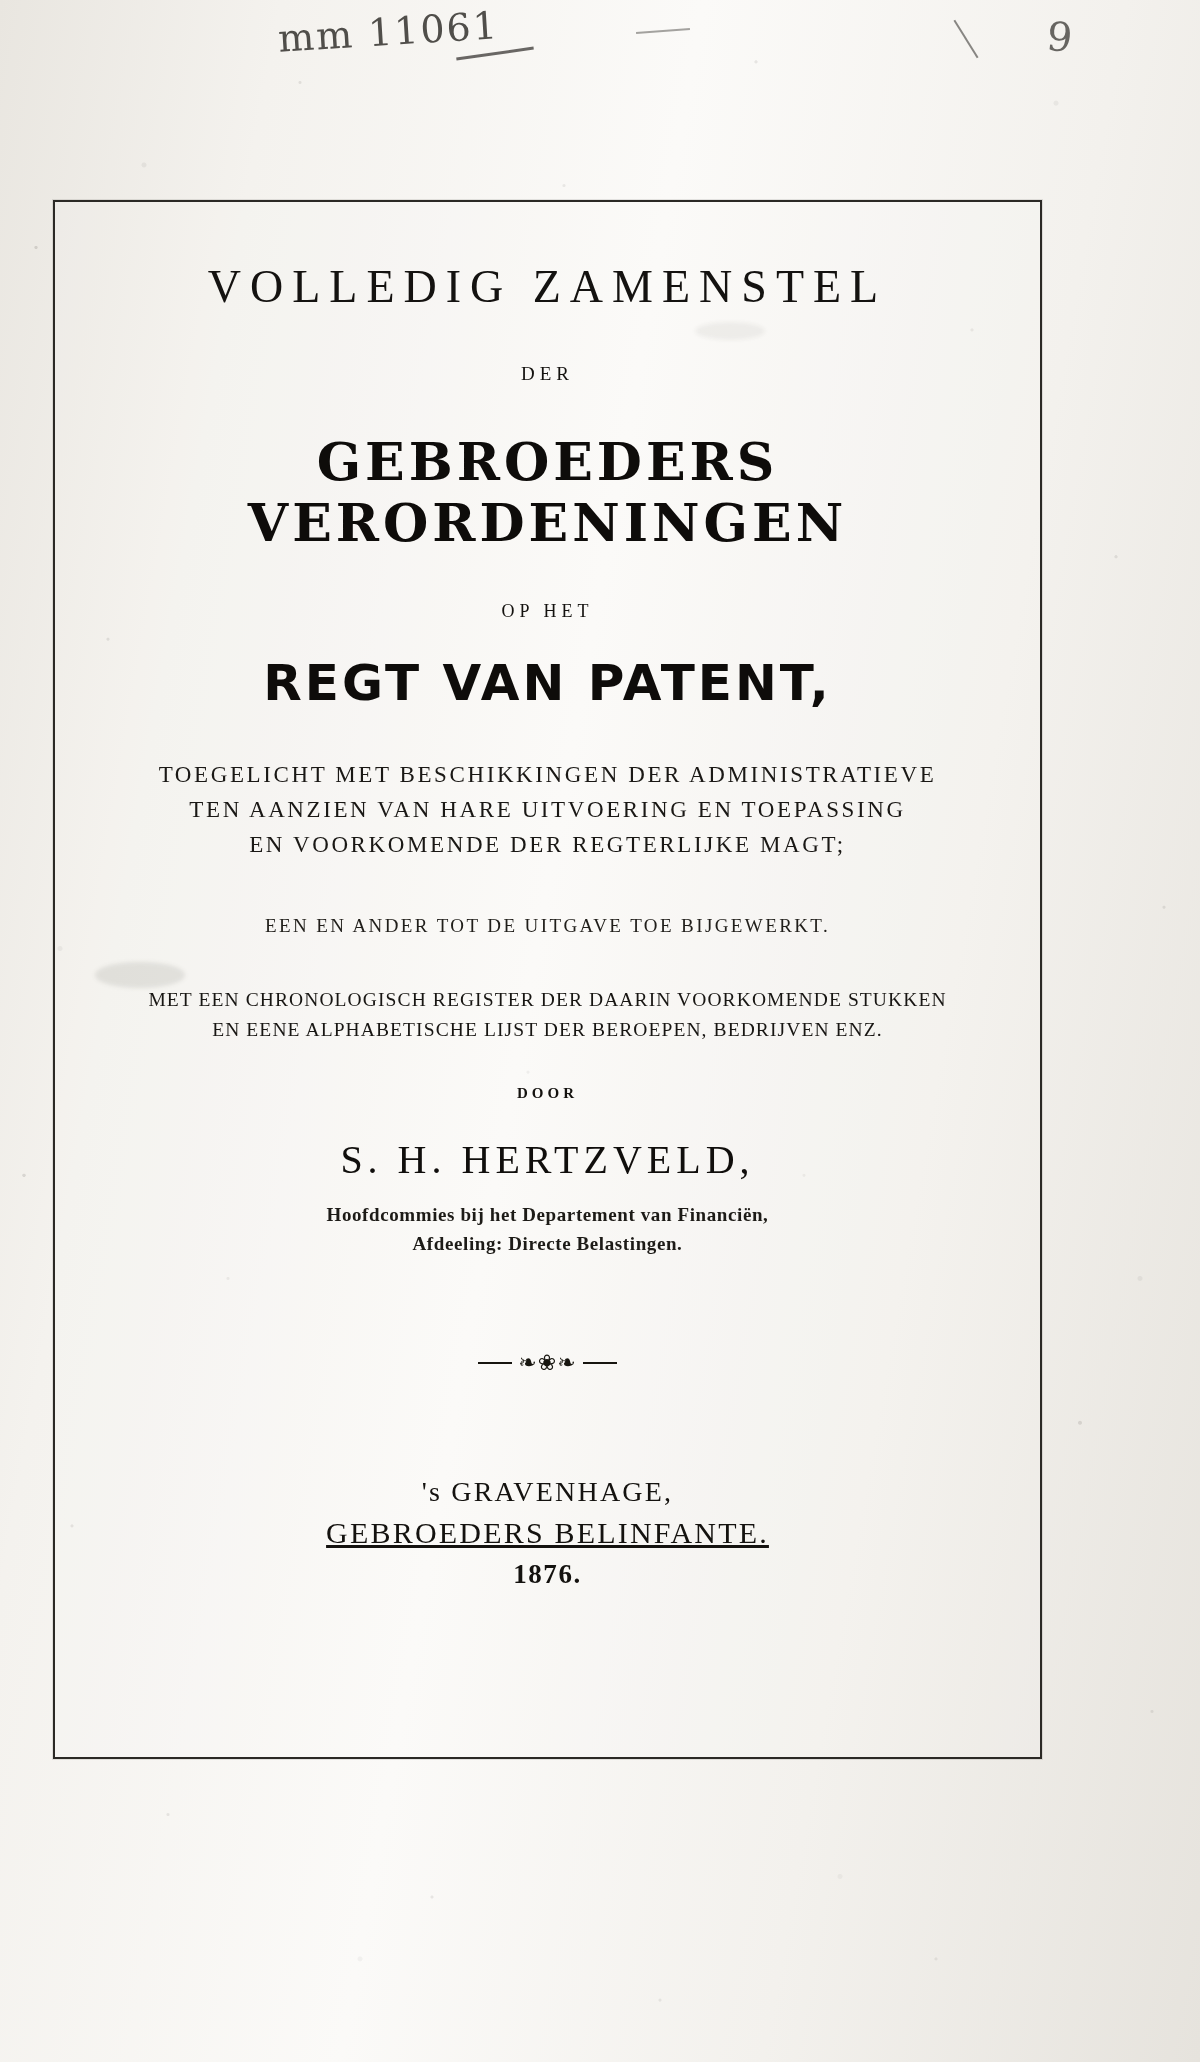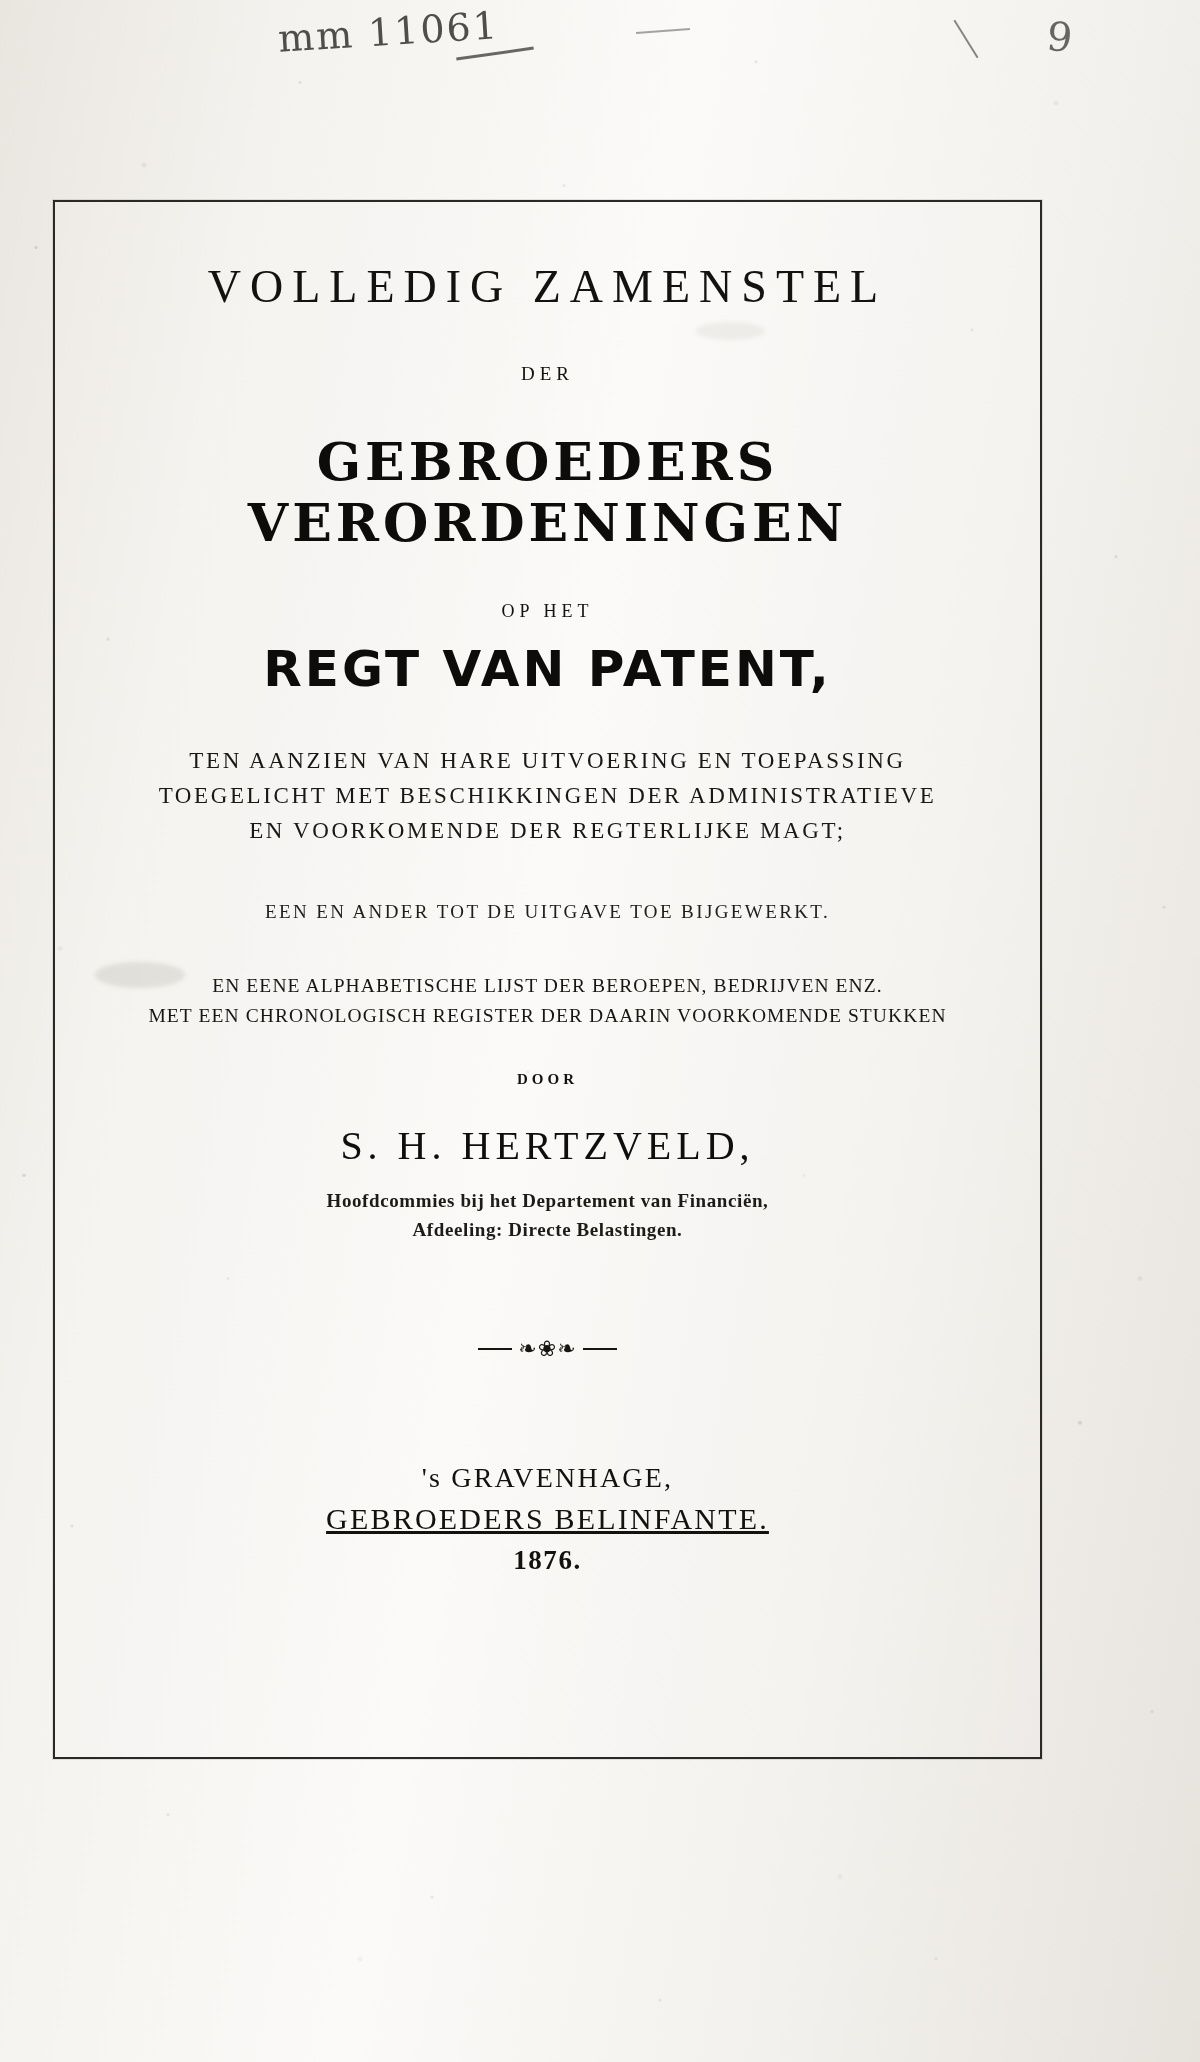--- a/index.html
+++ b/index.html
@@ -155,21 +155,21 @@
     font-weight: 700;
     font-family: "DejaVu Serif", serif;
     color: #0e0c0a;
   }
   #ophet-label {
     margin-top: 48px;
     font-size: 18px;
     letter-spacing: 5px;
   }
   #topic-title {
-    margin-top: 18px;
+    margin-top: 32px;
     font-size: 50px;
     letter-spacing: 3px;
     font-weight: 700;
     font-family: "DejaVu Sans", sans-serif;
     color: #0e0c0a;
   }
 
   #descriptor-block {
     margin-top: 46px;
     font-size: 23px;
@@ -287,30 +287,30 @@
 
       <p class="tp-line" id="der-label">DER</p>
 
       <h2 class="tp-line" id="subject-title">GEBROEDERS VERORDENINGEN</h2>
 
       <p class="tp-line" id="ophet-label">OP HET</p>
 
       <h2 class="tp-line" id="topic-title">REGT VAN PATENT,</h2>
 
       <div id="descriptor-block">
+        <div class="tp-line">TOEGELICHT MET BESCHIKKINGEN DER ADMINISTRATIEVE</div>
         <div class="tp-line">TEN AANZIEN VAN HARE UITVOERING EN TOEPASSING</div>
-        <div class="tp-line">TOEGELICHT MET BESCHIKKINGEN DER ADMINISTRATIEVE</div>
         <div class="tp-line">EN VOORKOMENDE DER REGTERLIJKE MAGT;</div>
       </div>
 
       <p class="tp-line" id="note-line">EEN EN ANDER TOT DE UITGAVE TOE BIJGEWERKT.</p>
 
       <div id="register-block">
+        <div class="tp-line">MET EEN CHRONOLOGISCH REGISTER DER DAARIN VOORKOMENDE STUKKEN</div>
         <div class="tp-line">EN EENE ALPHABETISCHE LIJST DER BEROEPEN, BEDRIJVEN ENZ.</div>
-        <div class="tp-line">MET EEN CHRONOLOGISCH REGISTER DER DAARIN VOORKOMENDE STUKKEN</div>
       </div>
 
       <p class="tp-line" id="door-label">DOOR</p>
 
       <p class="tp-line" id="author-name">S. H. HERTZVELD,</p>
 
       <div id="author-role">
         <div class="tp-line">Hoofdcommies bij het Departement van Financiën,</div>
         <div class="tp-line">Afdeeling: Directe Belastingen.</div>
       </div>

